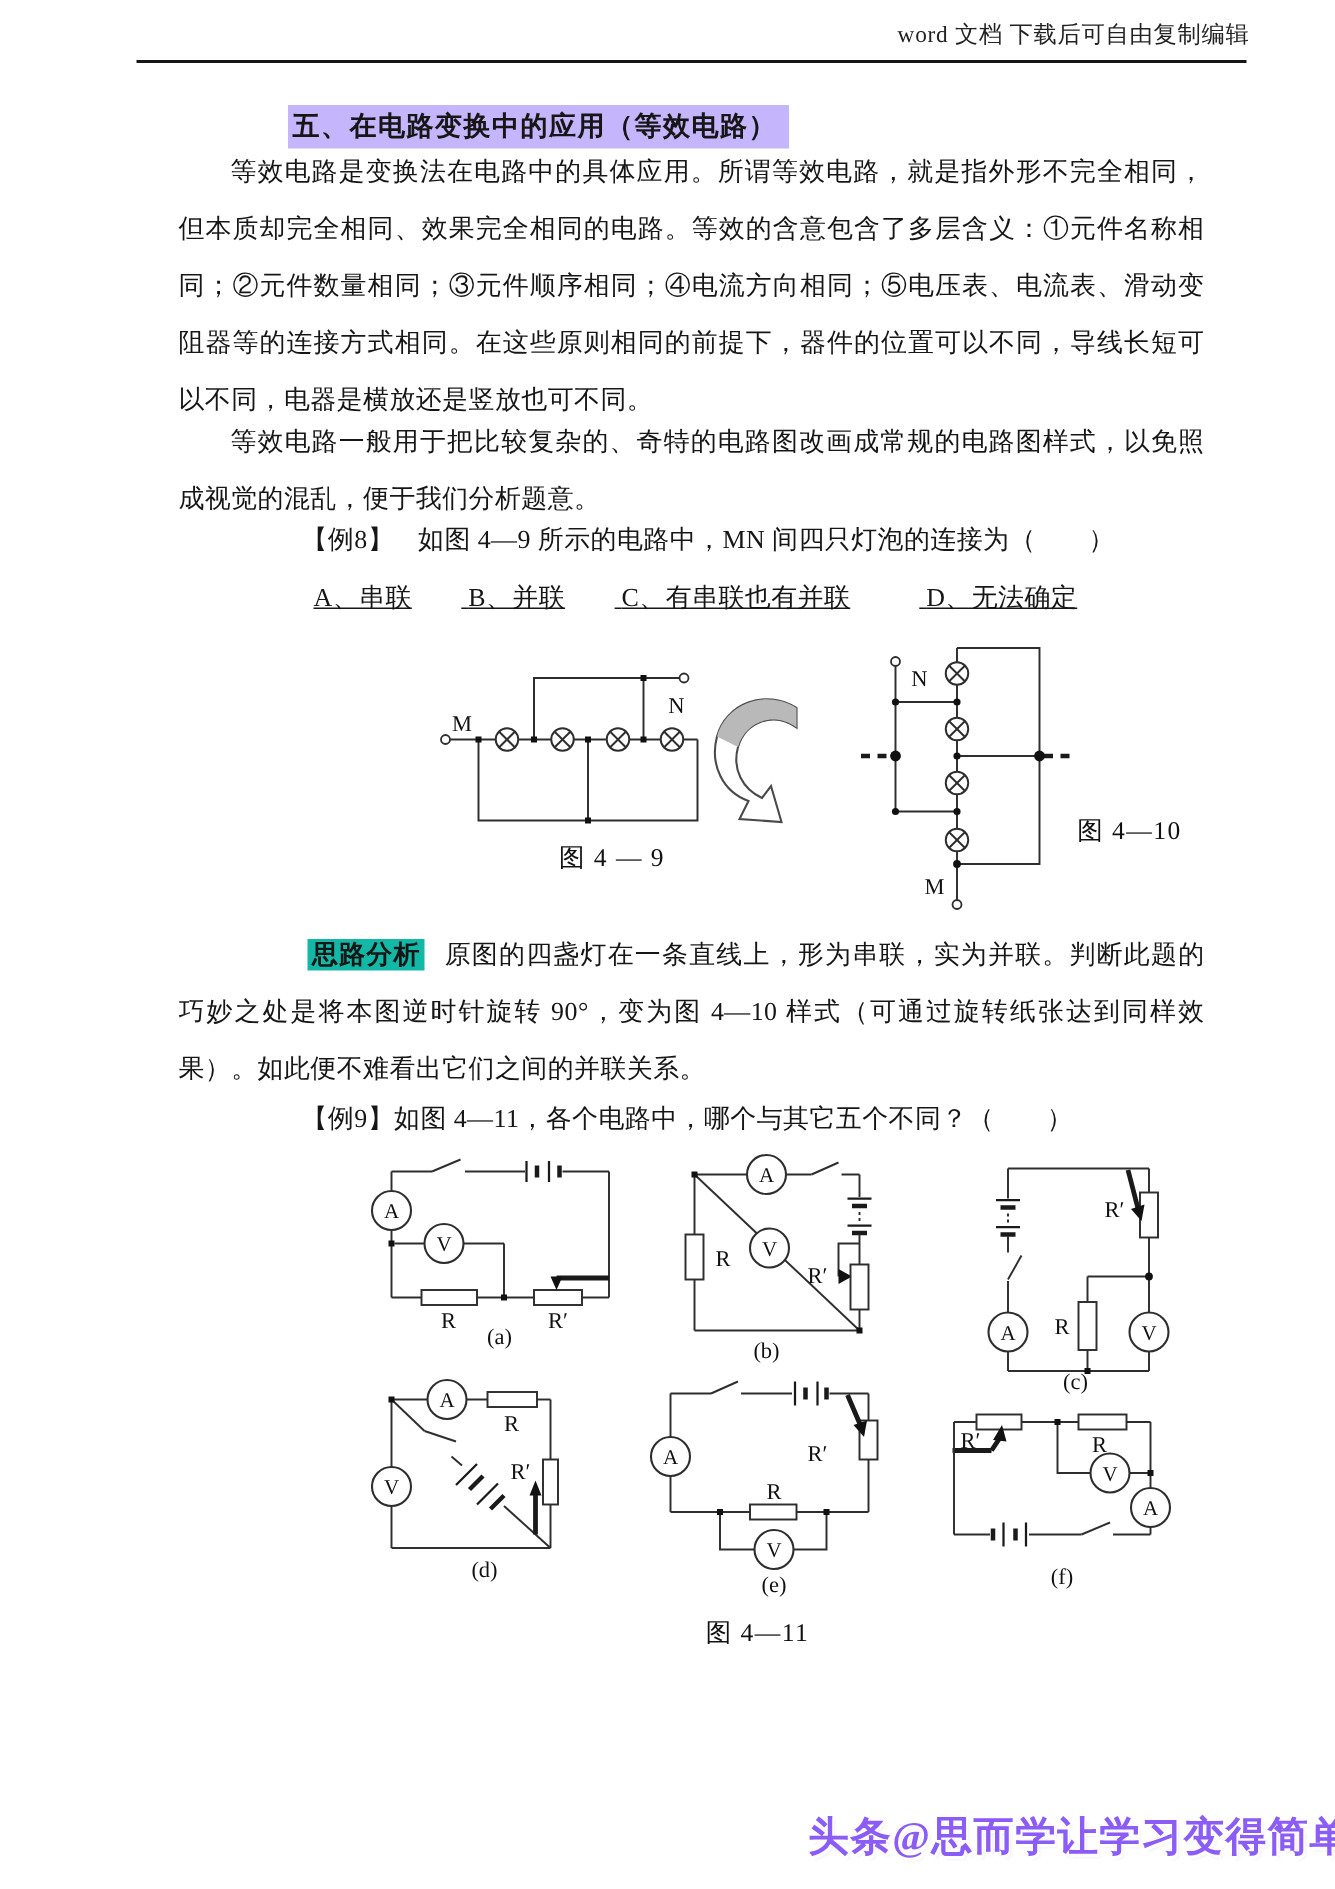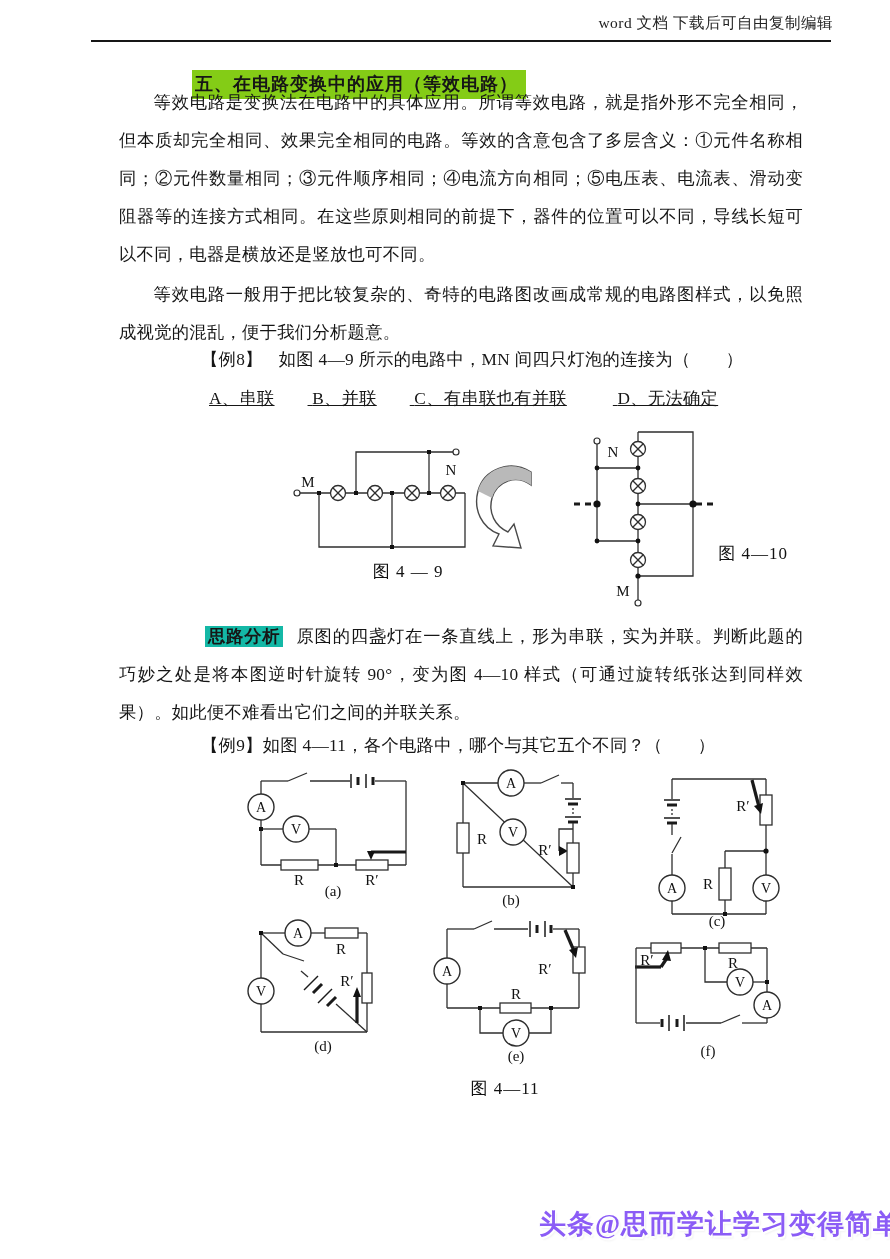--- a/index.html
+++ b/index.html
@@ -7,28 +7,28 @@
     position:relative;width:890px;height:1259px;background:#fff;overflow:hidden;
     font-family:"Liberation Serif","DejaVu Serif",serif;color:#161616;margin-left:13px;
   }
   .hdr{
     position:absolute;top:13px;right:70px;font-size:15.5px;color:#222;
     letter-spacing:.5px;
   }
   .hdr-rule{position:absolute;left:78px;top:40px;width:740px;height:2px;background:#161616;}
   .doc-title{
     position:absolute;left:179px;top:70px;font-size:18px;font-weight:bold;
-    background:#84cc16;padding:2px 8px 3px 3px;letter-spacing:1px;
+    background:#c4b5fd;padding:2px 8px 3px 3px;letter-spacing:1px;
   }
   .para{
     position:absolute;left:106px;width:684px;margin:0;font-size:17.3px;
     line-height:38px;text-align:justify;letter-spacing:.3px;
   }
   .ind{text-indent:2em;}
-  .p1{top:84px;}
+  .p1{top:96px;}
   .p2{top:276px;}
   .ex8{top:341px;text-indent:82px;}
   .opts{top:380px;padding-left:90px;text-align:left;text-decoration:underline;}
   .opts span{margin-right:33px;}
   .opts span:nth-child(3){margin-right:46px;}
   .ana{top:618px;text-indent:86px;}
   .ex9{top:727px;text-indent:82px;}
   .tag{font-weight:normal;}
   .tag-hl{font-weight:bold;background:#14b8a6;padding:1px 3px;margin-right:13px;}
   .tag-b{margin-right:16px;}

